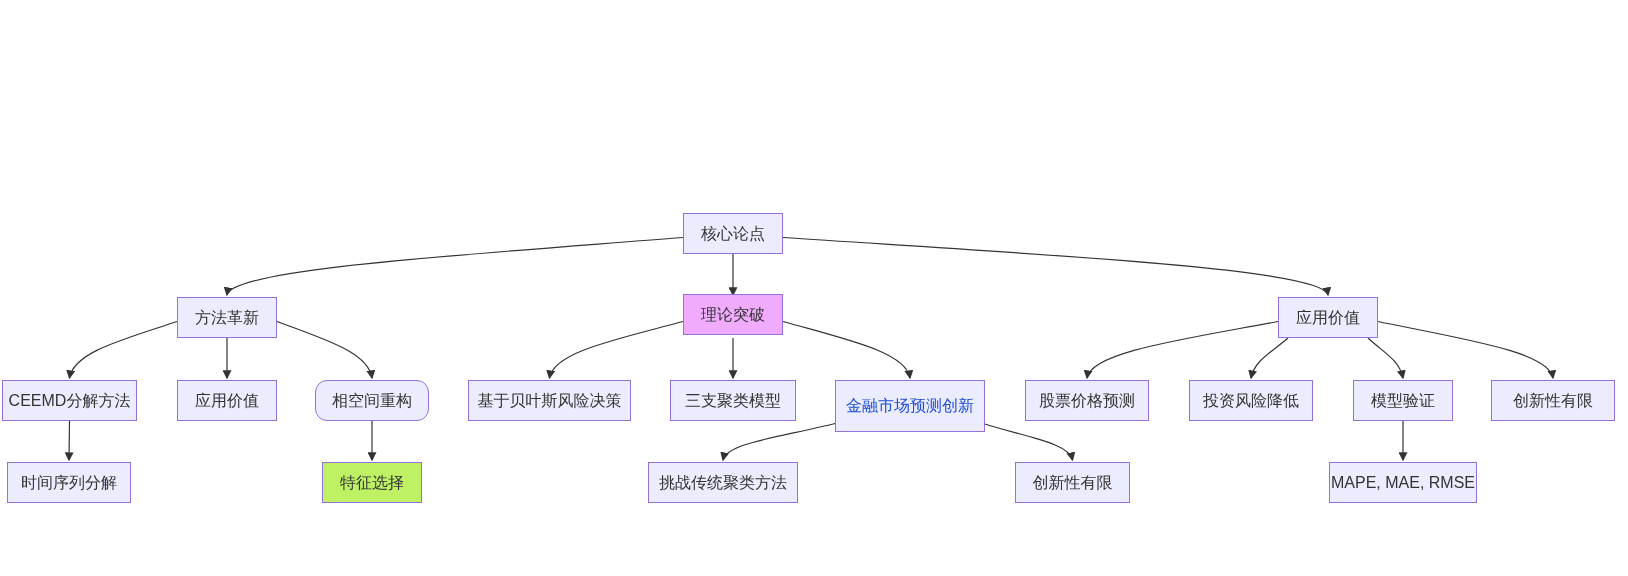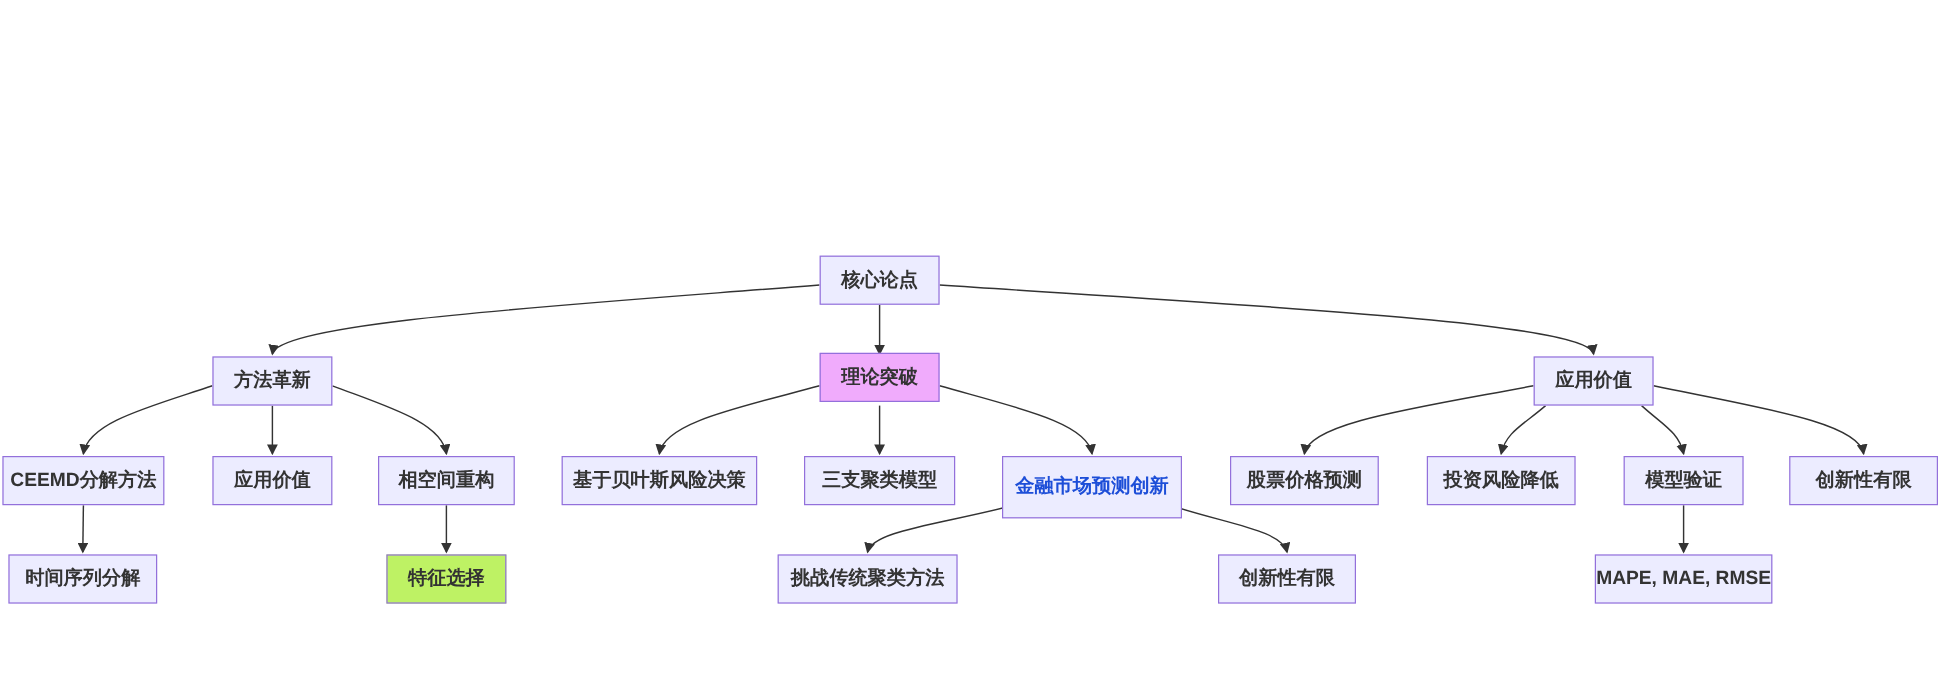--- a/index.html
+++ b/index.html
@@ -7,21 +7,20 @@
     padding: 0;
     background: #ffffff;
     font-family: "Liberation Sans", "DejaVu Sans", sans-serif;
   }
   .canvas {
     position: relative;
     width: 1628px;
     height: 576px;
     background: #ffffff;
     overflow: hidden;
-    font-weight: bold;
   }
   #edge-layer {
     position: absolute;
     left: 0;
     top: 0;
     width: 1628px;
     height: 576px;
   }
   .node {
     position: absolute;
@@ -89,21 +88,21 @@
       </div>
       <div class="node" style="left: 1278px; top: 297px; width: 100px; height: 41px; background: rgb(236, 236, 255); border-color: rgb(147, 112, 219); color: rgb(51, 51, 51);">
         <span>应用价值</span>
       </div>
       <div class="node" style="left: 2px; top: 380px; width: 135px; height: 41px; background: rgb(236, 236, 255); border-color: rgb(147, 112, 219); color: rgb(51, 51, 51);">
         <span>CEEMD分解方法</span>
       </div>
       <div class="node" style="left: 177px; top: 380px; width: 100px; height: 41px; background: rgb(236, 236, 255); border-color: rgb(147, 112, 219); color: rgb(51, 51, 51);">
         <span>应用价值</span>
       </div>
-      <div class="node" style="left: 315px; top: 380px; width: 114px; height: 41px; background: rgb(236, 236, 255); border-color: rgb(147, 112, 219); color: rgb(51, 51, 51);">
+      <div class="node" style="left: 315px; top: 380px; width: 114px; height: 41px; background: rgb(236, 236, 255); border-color: rgb(147, 112, 219); color: rgb(51, 51, 51); border-radius: 12px;">
         <span>相空间重构</span>
       </div>
       <div class="node" style="left: 468px; top: 380px; width: 163px; height: 41px; background: rgb(236, 236, 255); border-color: rgb(147, 112, 219); color: rgb(51, 51, 51);">
         <span>基于贝叶斯风险决策</span>
       </div>
       <div class="node" style="left: 670px; top: 380px; width: 126px; height: 41px; background: rgb(236, 236, 255); border-color: rgb(147, 112, 219); color: rgb(51, 51, 51);">
         <span>三支聚类模型</span>
       </div>
       <div class="node" style="left: 835px; top: 380px; width: 150px; height: 52px; background: rgb(236, 236, 255); border-color: rgb(147, 112, 219); color: #1d4ed8;">
         <span>金融市场预测创新</span>

